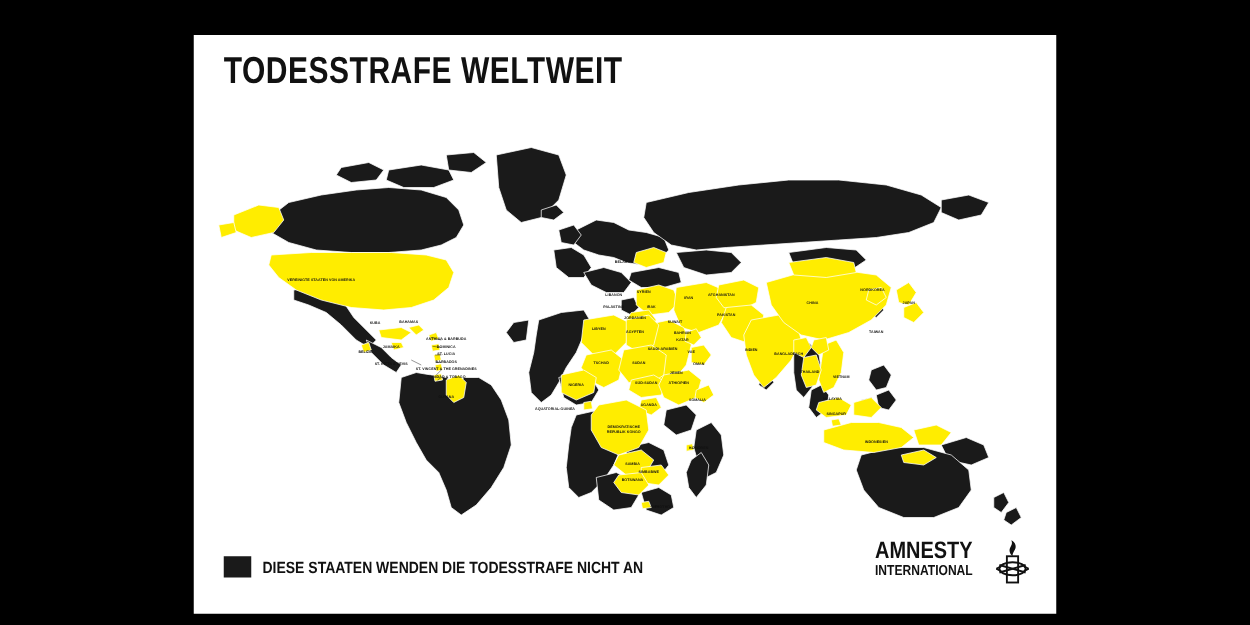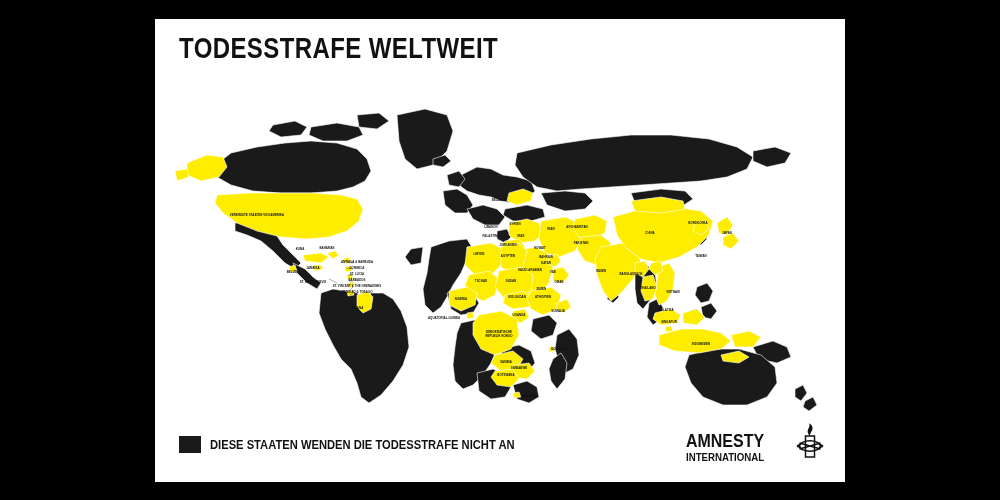--- a/index.html
+++ b/index.html
@@ -1,19 +1,19 @@
 <!DOCTYPE html>
 <html><head>
 <meta charset="utf-8">
 <style>
   html,body{margin:0;padding:0;background:#000;}
   body{width:1000px;height:500px;overflow:hidden;
        font-family:"Liberation Sans","DejaVu Sans",sans-serif;}
 
-  #poster{position:relative;width:1000px;height:404px;background:#000;}
+  #poster{position:relative;width:1000px;height:404px;background:#000;margin-top:9px;}
 
   
   #card{position:absolute;left:155px;top:19px;width:690px;height:463px;
         background:#ffffff;overflow:hidden;}
 
   #title{position:absolute;left:24px;top:14px;
          font-size:30px;font-weight:bold;color:#111;
          letter-spacing:.5px;line-height:1;
          transform:scaleX(.80);transform-origin:left center;
          white-space:nowrap;}
@@ -24,21 +24,21 @@
 
   
   #legend{position:absolute;left:24px;top:415px;}
   .legrow{display:flex;align-items:center;height:21px;margin-bottom:3px;justify-content:space-between;}
   .swatch{width:22px;height:17px;margin-right:9px;flex:none;}
   .legtext{font-size:13px;font-weight:bold;color:#111;letter-spacing:0;
            transform:scaleX(.86);transform-origin:left center;white-space:nowrap;}
 
   
   #amnesty{position:absolute;right:18px;bottom:18px;
-           display:flex;align-items:flex-end;gap:14px;}
+           display:flex;align-items:flex-start;}
   #amnesty-words{text-align:left;}
   #amn-1{font-size:19px;font-weight:bold;color:#111;line-height:1;
          transform:scaleX(.84);transform-origin:left center;white-space:nowrap;}
   #amn-2{font-size:11.5px;font-weight:bold;color:#111;line-height:1.25;
          transform:scaleX(.84);transform-origin:left center;white-space:nowrap;}
   #amn-logo{width:34px;height:42px;}
 
   .lbl{font-size:2.9px;font-weight:bold;fill:#111;
        font-family:"Liberation Sans","DejaVu Sans",sans-serif;
        letter-spacing:.05px;}

